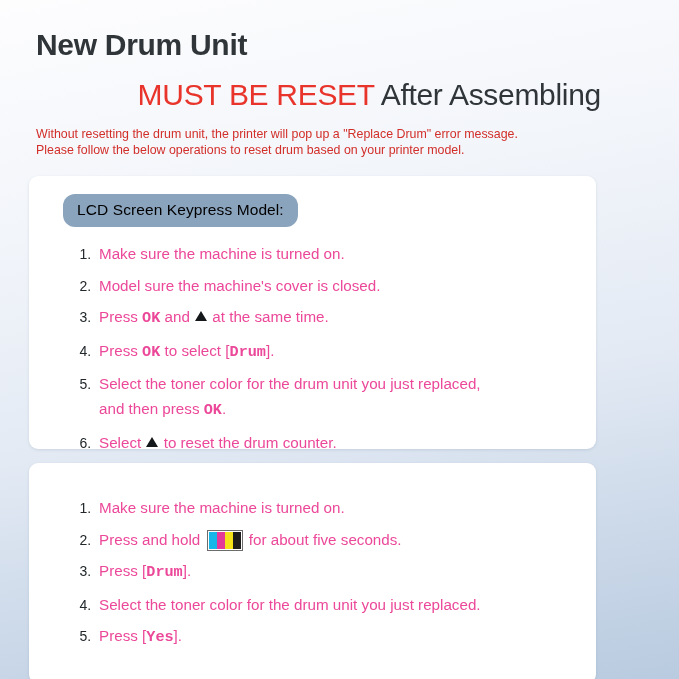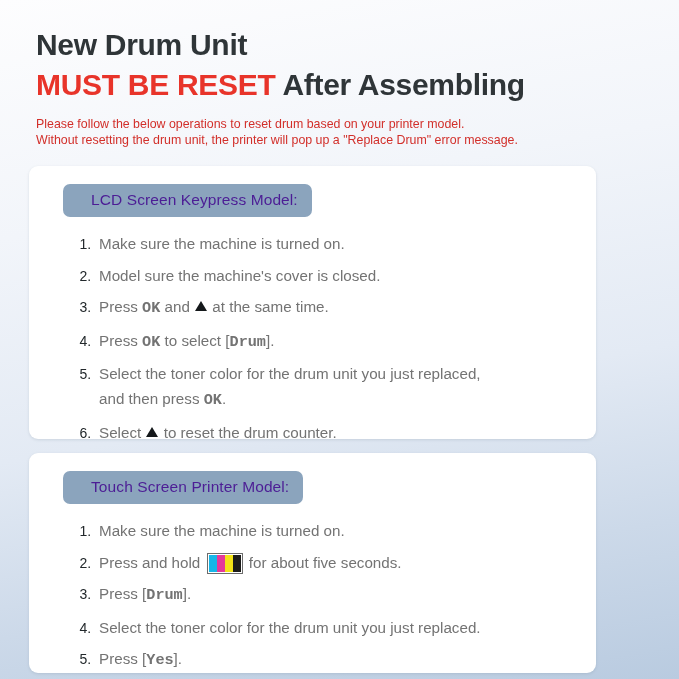--- a/index.html
+++ b/index.html
@@ -21,25 +21,26 @@
     padding: 24px 24px 0 24px;
   }
   .headline1 {
     font-size: 30px;
     font-weight: bold;
     color: #2f3538;
     letter-spacing: -0.3px;
     margin: 4px 0 0 12px;
   }
   .headline2 {
-    margin: 6px 0 0 12px;
+    margin: 16px 0 0 12px;
     font-size: 30px;
-    font-weight: bold;
+    font-weight: normal;
     letter-spacing: -0.3px;
     white-space: nowrap;
+    text-align: right;
   }
   .headline2 .red {
     color: #e8342a;
   }
   .headline2 .dark {
     color: #2f3538;
   }
   .subtext {
     margin: 14px 0 0 12px;
     color: #d22f2a;
@@ -58,35 +59,35 @@
     margin-top: 18px;
     height: 273px;
   }
   .card.second {
     margin-top: 14px;
     height: 220px;
   }
   .badge {
     display: inline-block;
     background: #8ba4bd;
-    color: #4c1d95;
+    color: #000000;
     font-size: 15.5px;
-    padding: 7px 14px 8px 28px;
-    border-radius: 7px;
+    padding: 7px 14px 8px 14px;
+    border-radius: 12px;
     margin-left: 14px;
     letter-spacing: 0.1px;
   }
   ol {
     margin: 14px 0 0 0;
     padding-left: 46px;
     list-style: decimal;
   }
   ol li {
     font-size: 15.2px;
-    color: #737373;
+    color: #ec4899;
     line-height: 25px;
     margin-bottom: 6.5px;
     padding-left: 4px;
   }
   ol li::marker {
     color: #22282b;
     font-size: 14px;
   }
   b {
     font-weight: bold;
@@ -126,38 +127,37 @@
 
 <div class="page">
 
   <h1 class="headline1">New Drum Unit</h1>
 
   <div class="headline2">
     <span class="red">MUST BE RESET</span><span class="dark"> After Assembling</span>
   </div>
 
   <div class="subtext">
+    <div>Without resetting the drum unit, the printer will pop up a "Replace Drum" error message.</div>
     <div>Please follow the below operations to reset drum based on your printer model.</div>
-    <div>Without resetting the drum unit, the printer will pop up a "Replace Drum" error message.</div>
   </div>
 
   <div class="card first">
     <div class="badge">LCD Screen Keypress Model:</div>
     <ol id="steps-0">
         <li>Make sure the machine is turned on.</li>
         <li>Model sure the machine's cover is closed.</li>
         <li>Press <b>OK</b> and <span class="tri"></span> at the same time.</li>
         <li>Press <b>OK</b> to select [<b>Drum</b>].</li>
         <li>Select the toner color for the drum unit you just replaced,<br>and then press <b>OK</b>.</li>
         <li>Select <span class="tri"></span> to reset the drum counter.</li>
       </ol>
   </div>
 
   <div class="card second">
-    <div class="badge">Touch Screen Printer Model:</div>
     <ol id="steps-1">
         <li>Make sure the machine is turned on.</li>
         <li>Press and hold <span class="colorbtn"><span class="cb-c"></span><span class="cb-m"></span><span class="cb-y"></span><span class="cb-k"></span></span> for about five seconds.</li>
         <li>Press [<b>Drum</b>].</li>
         <li>Select the toner color for the drum unit you just replaced.</li>
         <li>Press [<b>Yes</b>].</li>
       </ol>
   </div>
 
 </div>

